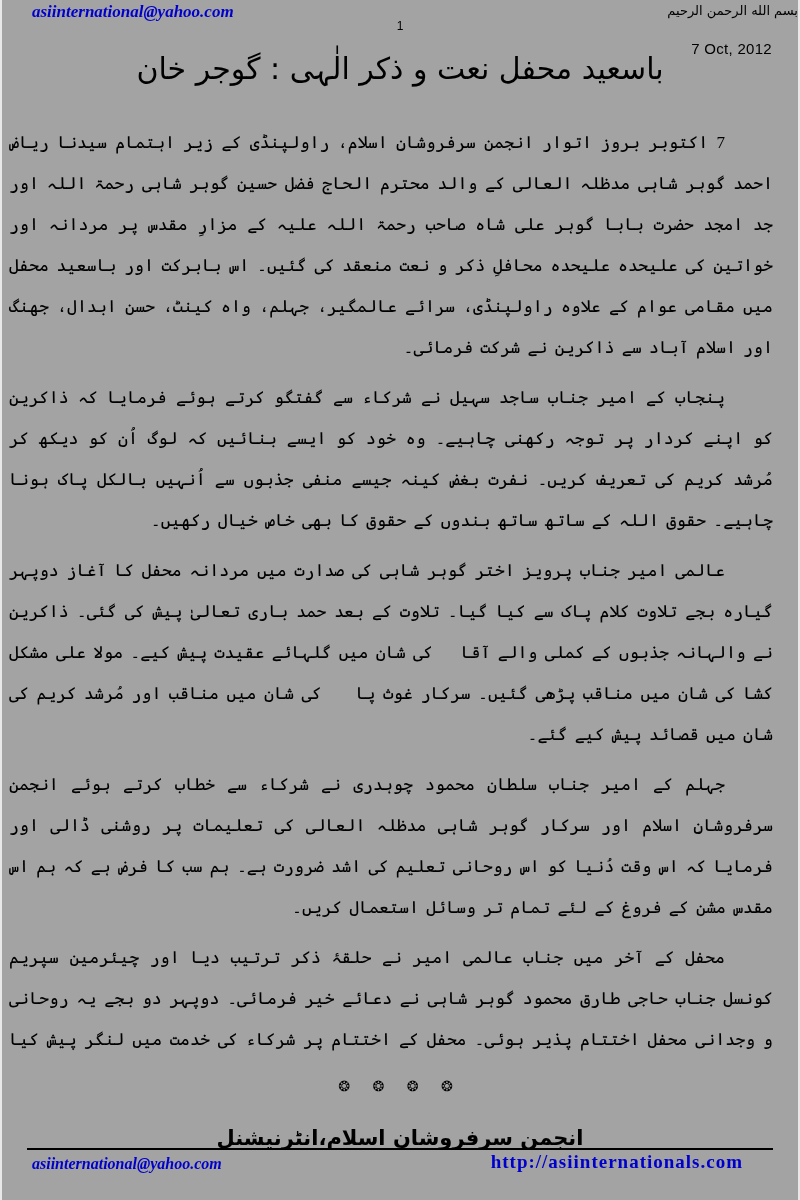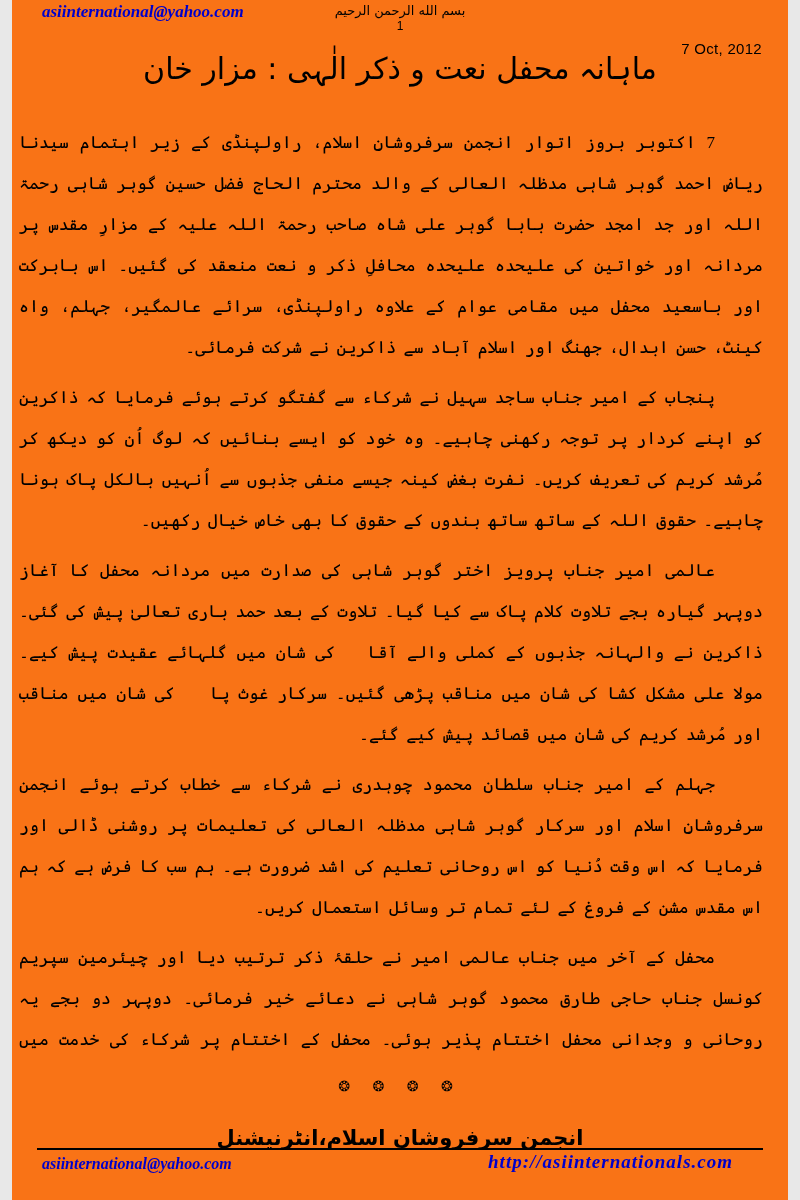--- a/index.html
+++ b/index.html
@@ -1,35 +1,36 @@
 <!DOCTYPE html>
 <html lang="ur"><head>
 <meta charset="utf-8">
 <style>
   html,body{margin:0;padding:0;background:#e8e8e8;}
   .page{
     position:relative;
     width:776px;height:1200px;
     margin:0 auto;
-    background:#f97316;
+    background:#a3a3a3;
     font-family:"DejaVu Sans", sans-serif;
     color:#000;
     overflow:hidden;
+    padding-left:20px;
   }
   
   .top-email{
     position:absolute;left:30px;top:2px;
     font-family:"Liberation Serif", serif;
     font-style:italic;font-weight:bold;
     font-size:17px;color:#0000cc;
     text-decoration:none;
   }
   .bismillah{
     position:absolute;top:3px;left:0;width:100%;
-    text-align:center;font-size:13px;direction:rtl;
+    font-size:13px;direction:rtl;
   }
   .page-number{
     position:absolute;top:19px;left:0;width:100%;
     text-align:center;
     font-family:"Liberation Sans", sans-serif;
     font-size:12px;
   }
   .date{
     position:absolute;top:40px;right:26px;
     font-family:"Liberation Sans", sans-serif;
@@ -70,40 +71,40 @@
   .footer-email{
     position:absolute;left:30px;top:1155px;
     font-family:"Liberation Serif", serif;
     font-style:italic;font-weight:bold;
     font-size:16px;color:#0000cc;
     text-decoration:none;
   }
   .footer-site{
     position:absolute;right:55px;top:1151px;
     font-family:"Liberation Serif", serif;
-    font-style:italic;font-weight:bold;
+    font-weight:bold;
     font-size:19px;color:#0000cc;
     letter-spacing:1px;
     text-decoration:none;
   }
 </style>
 </head>
 <body>
 
 <div class="page">
 
   <a class="top-email" href="#">asiinternational@yahoo.com</a>
 
   <div class="bismillah">بسم الله الرحمن الرحيم</div>
 
   <div class="page-number">1</div>
 
   <div class="date">7 Oct, 2012</div>
 
-  <h1 class="doc-title">ماہانہ محفل نعت و ذکر الٰہی : مزار خان</h1>
+  <h1 class="doc-title">باسعید محفل نعت و ذکر الٰہی : گوجر خان</h1>
 
   <div class="body-text">
     <p>7 اکتوبر بروز اتوار انجمن سرفروشانِ اسلام، راولپنڈی کے زیر اہتمام سیدنا ریاض احمد گوہر شاہی مدظلہ العالی کے والد محترم الحاج فضل حسین گوہر شاہی رحمۃ اللہ اور جد امجد حضرت بابا گوہر علی شاہ صاحب رحمۃ اللہ علیہ کے مزارِ مقدس پر مردانہ اور خواتین کی علیحدہ علیحدہ محافلِ ذکر و نعت منعقد کی گئیں۔ اس بابرکت اور باسعید محفل میں مقامی عوام کے علاوہ راولپنڈی، سرائے عالمگیر، جہلم، واہ کینٹ، حسن ابدال، جھنگ اور اسلام آباد سے ذاکرین نے شرکت فرمائی۔</p>
     <p>پنجاب کے امیر جناب ساجد سہیل نے شرکاء سے گفتگو کرتے ہوئے فرمایا کہ ذاکرین کو اپنے کردار پر توجہ رکھنی چاہیے۔ وہ خود کو ایسے بنائیں کہ لوگ اُن کو دیکھ کر مُرشد کریم کی تعریف کریں۔ نفرت بغض کینہ جیسے منفی جذبوں سے اُنہیں بالکل پاک ہونا چاہیے۔ حقوق اللہ کے ساتھ ساتھ بندوں کے حقوق کا بھی خاص خیال رکھیں۔</p>
     <p>عالمی امیر جناب پرویز اختر گوہر شاہی کی صدارت میں مردانہ محفل کا آغاز دوپہر گیارہ بجے تلاوت کلام پاک سے کیا گیا۔ تلاوت کے بعد حمد باری تعالیٰ پیش کی گئی۔ ذاکرین نے والہانہ جذبوں کے کملی والے آقا ﷺ کی شان میں گلہائے عقیدت پیش کیے۔ مولا علی مشکل کشا کی شان میں مناقب پڑھی گئیں۔ سرکار غوث پاکؓ کی شان میں مناقب اور مُرشد کریم کی شان میں قصائد پیش کیے گئے۔</p>
     <p>جہلم کے امیر جناب سلطان محمود چوہدری نے شرکاء سے خطاب کرتے ہوئے انجمن سرفروشانِ اسلام اور سرکار گوہر شاہی مدظلہ العالی کی تعلیمات پر روشنی ڈالی اور فرمایا کہ اس وقت دُنیا کو اس روحانی تعلیم کی اشد ضرورت ہے۔ ہم سب کا فرض ہے کہ ہم اس مقدس مشن کے فروغ کے لئے تمام تر وسائل استعمال کریں۔</p>
     <p>محفل کے آخر میں جناب عالمی امیر نے حلقۂ ذکر ترتیب دیا اور چیئرمین سپریم کونسل جناب حاجی طارق محمود گوہر شاہی نے دعائے خیر فرمائی۔ دوپہر دو بجے یہ روحانی و وجدانی محفل اختتام پذیر ہوئی۔ محفل کے اختتام پر شرکاء کی خدمت میں لنگر پیش کیا گیا۔</p>
 
   </div>
 

